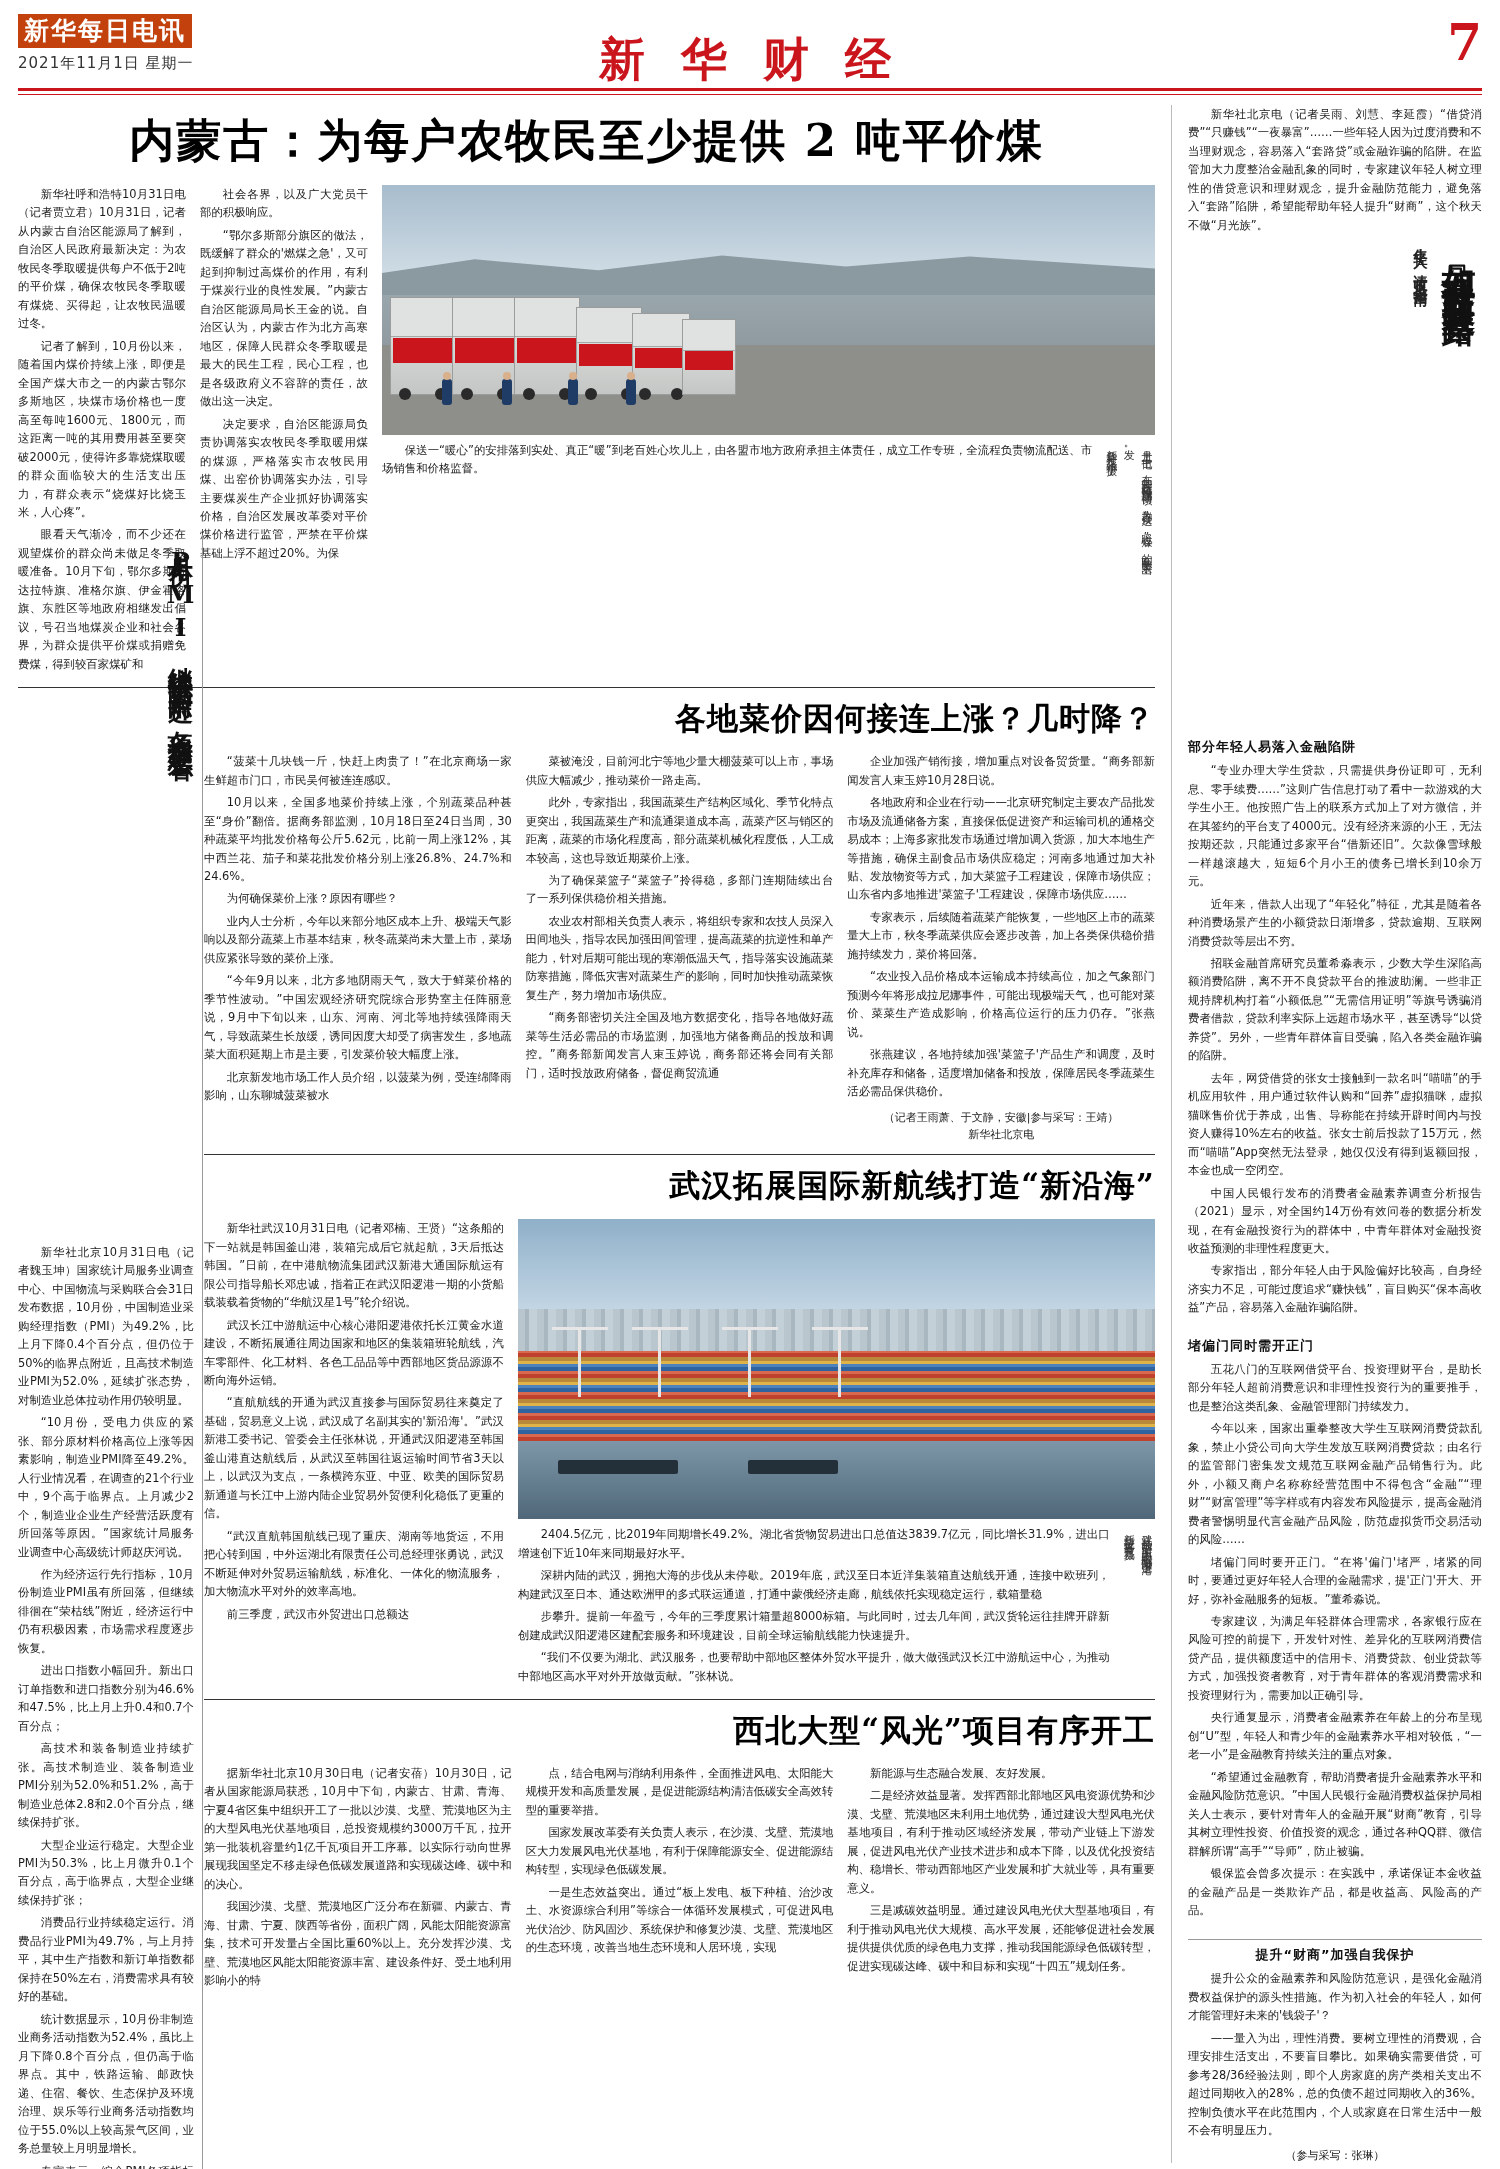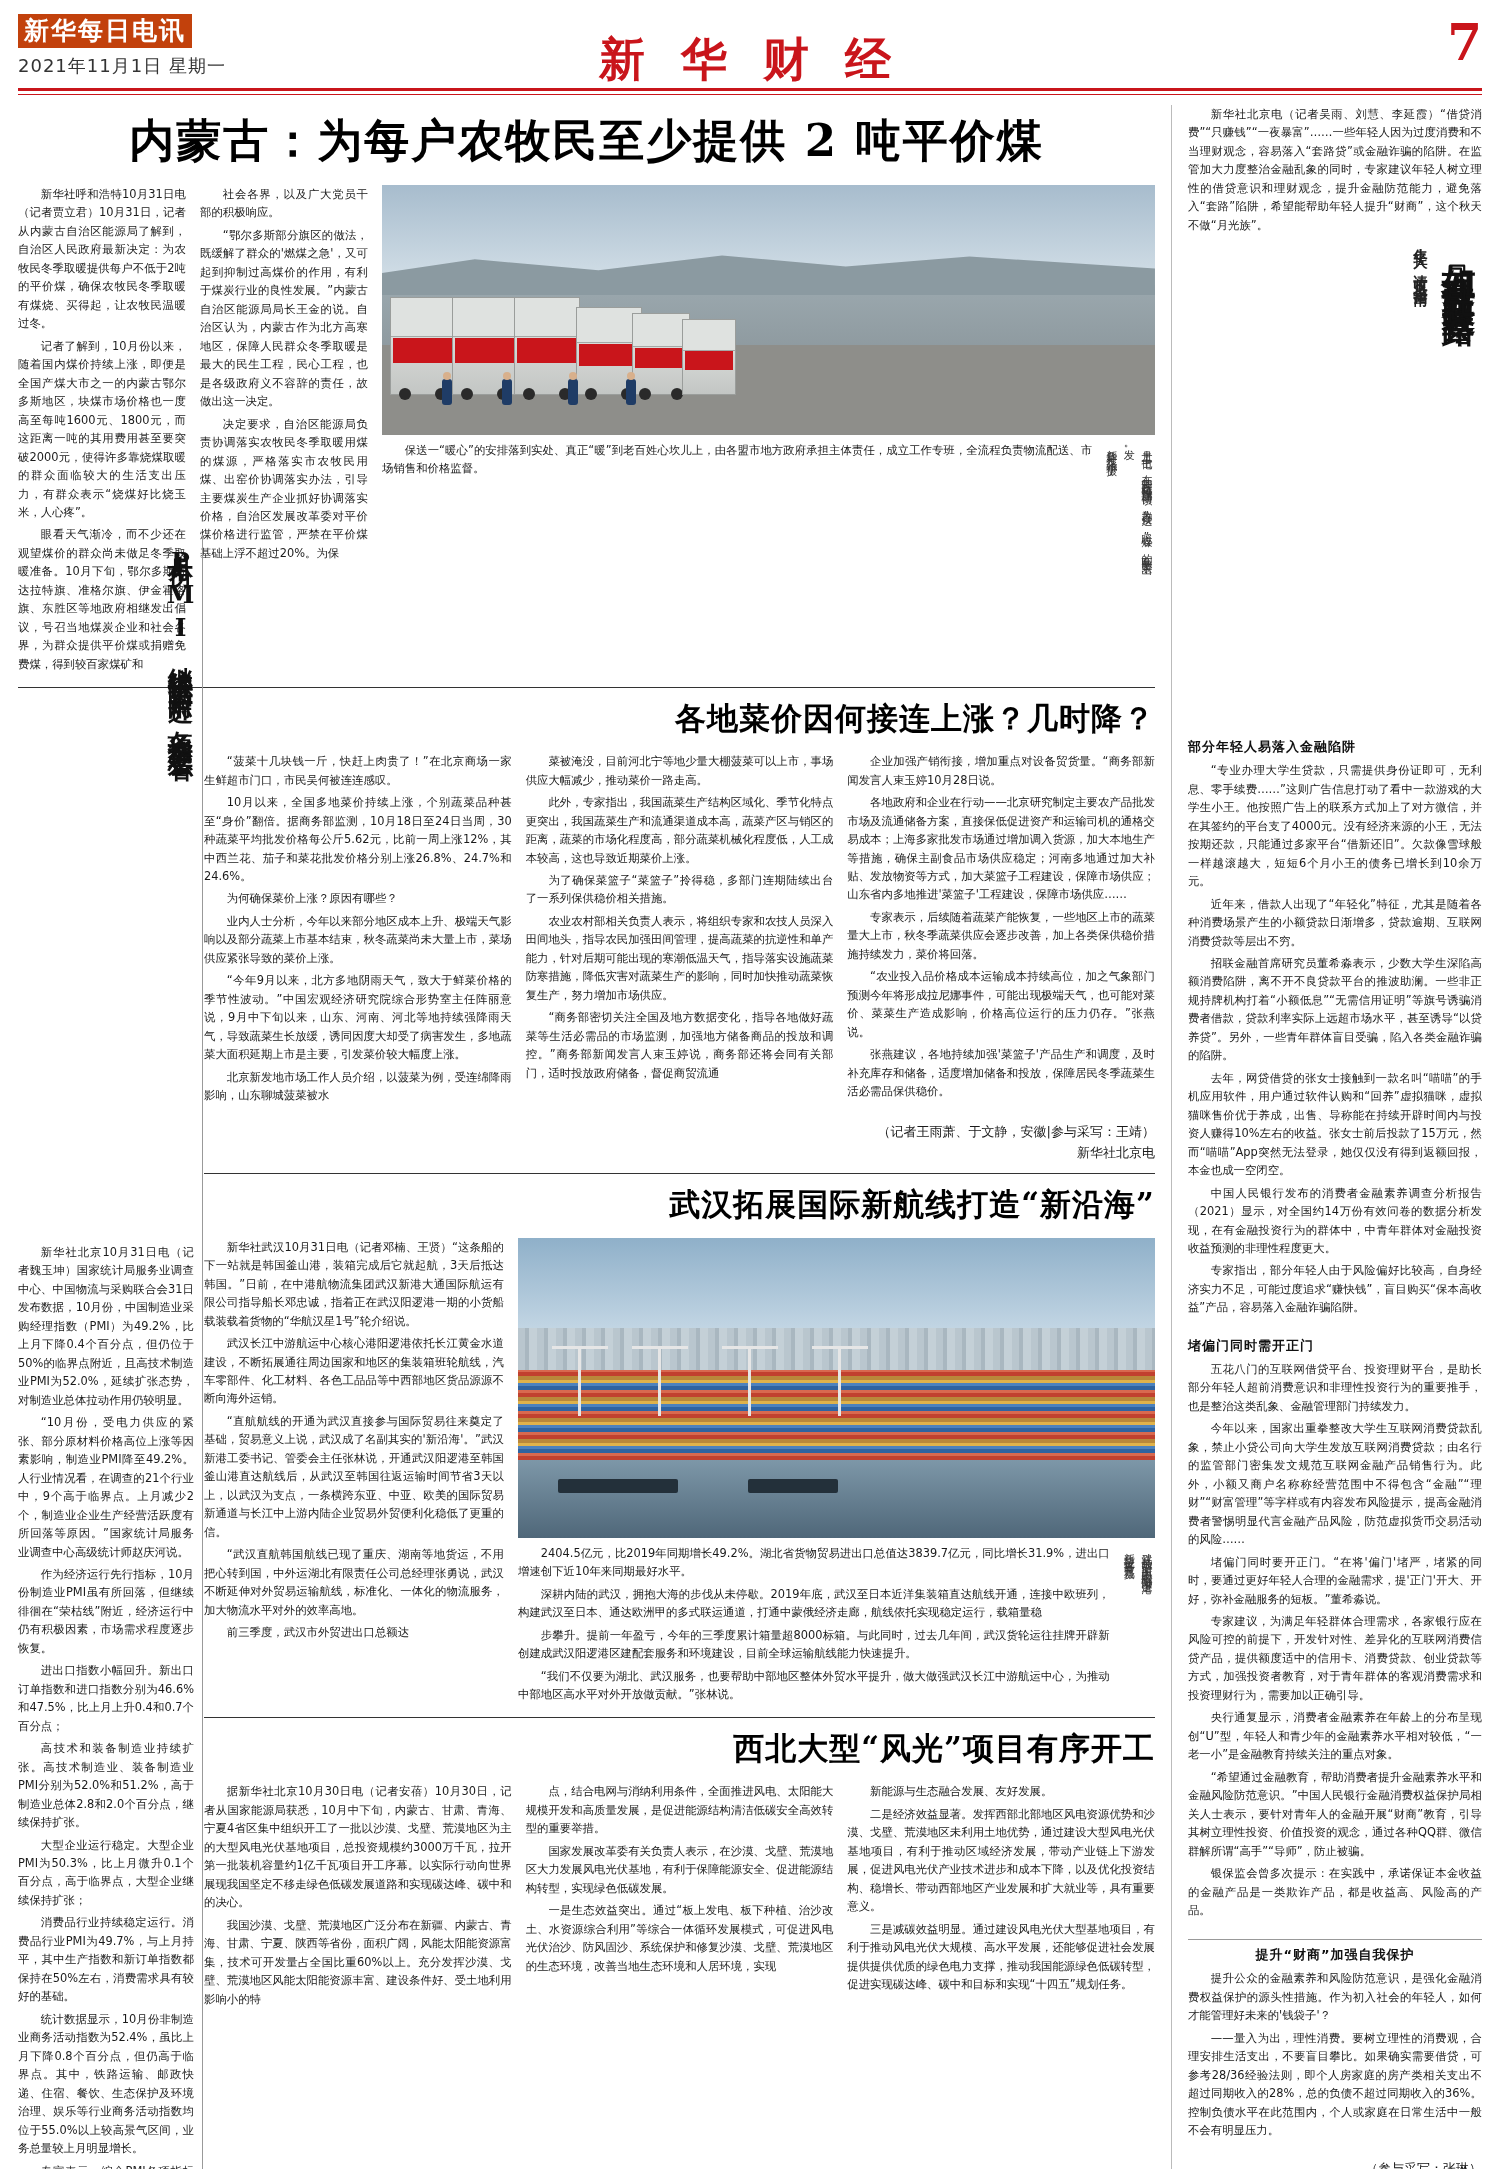--- a/index.html
+++ b/index.html
@@ -2,21 +2,21 @@
 <html><head>
 <meta charset="utf-8">
 <style>
   html,body{margin:0;padding:0;background:#ffffff;}
   body{width:1500px;height:2169px;font-family:"DejaVu Sans","Liberation Sans",sans-serif;color:#111;}
   .page{position:relative;width:1500px;height:2169px;box-sizing:border-box;padding:0;}
   
   .masthead{position:relative;height:78px;border-bottom:3px solid #c9151b;margin:10px 18px 0 18px;}
   .mh-left{position:absolute;left:0;top:4px;width:215px;}
   .mh-logo{background:#c2410c;color:#fff;font-family:"DejaVu Serif","Liberation Serif",serif;font-weight:bold;font-size:25px;letter-spacing:2px;padding:4px 6px 5px 6px;display:inline-block;line-height:1;}
-  .mh-date{font-size:18px;color:#333;margin-top:6px;letter-spacing:1px;}
+  .mh-date{font-size:15px;color:#333;margin-top:6px;letter-spacing:1px;}
   .mh-center{position:absolute;left:0;right:0;top:16px;text-align:center;}
   .mh-title{display:inline-block;font-family:"DejaVu Serif","Liberation Serif",serif;font-weight:bold;font-size:46px;color:#c9151b;letter-spacing:10px;line-height:1.2;padding-top:6px;}
   .mh-right{position:absolute;right:0;top:8px;font-family:"DejaVu Serif","Liberation Serif",serif;font-size:50px;font-weight:bold;color:#c9151b;line-height:1;}
   .rule-thin{margin:3px 18px 0 18px;border-top:1px solid #c9151b;}
 
   
   .body-wrap{position:relative;margin:10px 18px 0 18px;display:flex;gap:0;}
   .col-main{width:1160px;position:relative;}
   .col-right{width:300px;margin-left:16px;border-left:1px solid #bbb;padding-left:16px;position:relative;}
 
@@ -58,21 +58,21 @@
   .ph-port .crane::before{content:"";position:absolute;left:-26px;top:0;width:56px;height:3px;background:#e6e6e6;}
   .ph-port .water{position:absolute;left:0;right:0;bottom:0;height:26%;background:linear-gradient(#7d97a8,#4f6779);}
   .ph-port .ship{position:absolute;bottom:15%;width:120px;height:14px;background:#23303a;border-radius:2px;}
 
   
   .vtitle{writing-mode:vertical-rl;text-orientation:upright;font-family:"DejaVu Serif","Liberation Serif",serif;font-weight:bold;letter-spacing:4px;}
   .vcap{writing-mode:vertical-rl;text-orientation:upright;font-size:11px;color:#333;letter-spacing:2px;line-height:1.6;}
 
   .right-head{font-family:"DejaVu Serif","Liberation Serif",serif;font-weight:bold;font-size:34px;letter-spacing:4px;}
   .sub-head-l{font-weight:bold;font-size:13px;margin:20px 0 5px 0;letter-spacing:1px;}
-  .sig{text-align:right;font-size:13px;margin-top:20px;}
+  .sig{text-align:center;font-size:11px;margin-top:8px;}
   .v-right-wrap{display:flex;justify-content:flex-end;}
 </style>
 </head>
 <body>
 
 <div class="page">
 
   <div class="masthead">
     <div class="mh-left">
       <div class="mh-logo">新华每日电讯</div>

